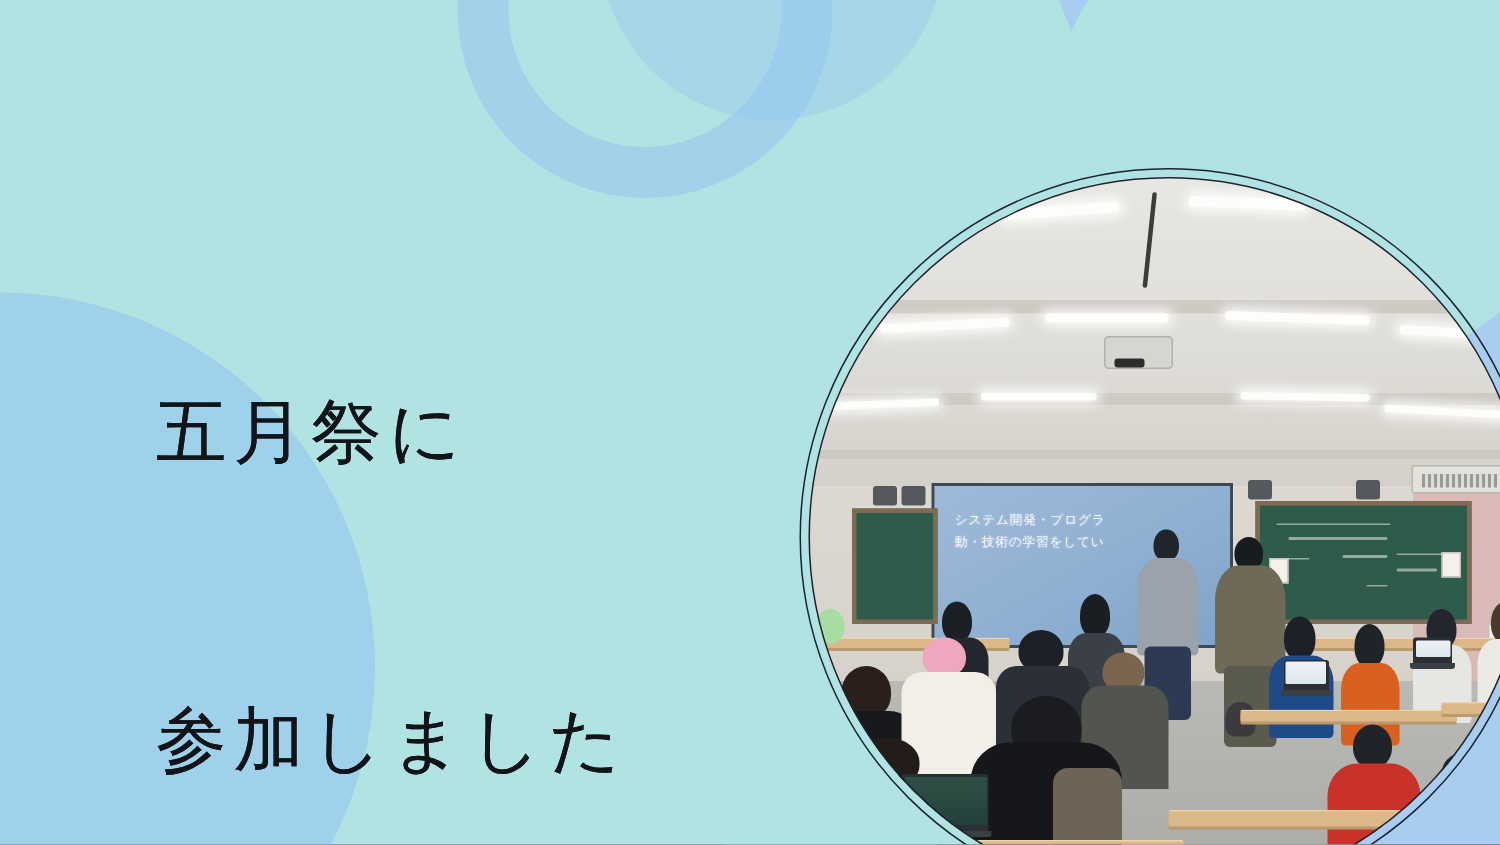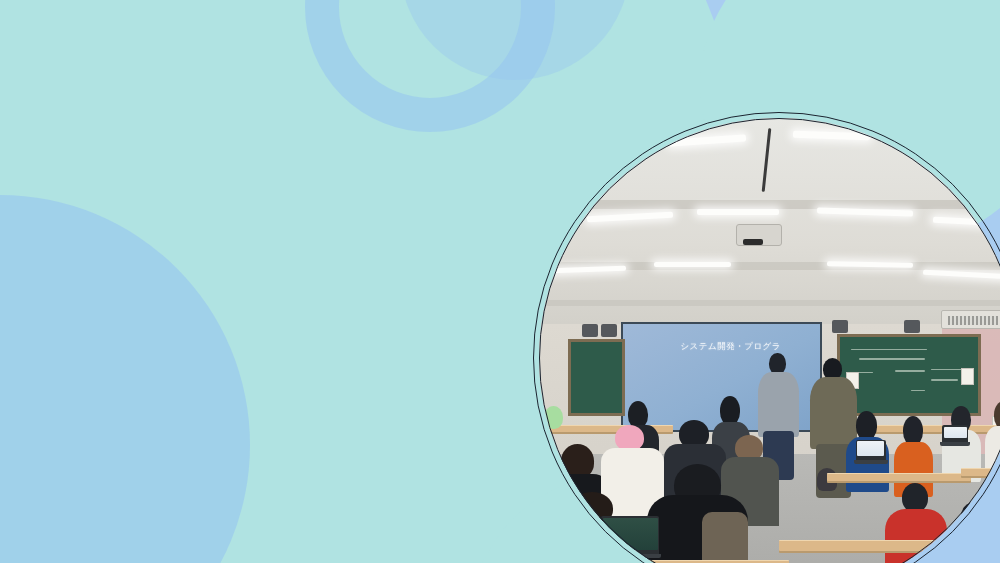--- a/index.html
+++ b/index.html
@@ -169,21 +169,20 @@
     border:2px solid #3c4a57;
   }
   .screen-text {
     position:absolute; left:7%; top:14%;
     width:88%;
     color:rgba(255,255,255,.88);
     font-size:8.5px; line-height:1.75;
     letter-spacing:.5px;
     text-shadow:0 0 2px rgba(255,255,255,.5);
     overflow:hidden;
-    margin-left:44px;
   }
   .blackboard {
     position:absolute;
     background:#2e5b4a; border:3px solid #7d6c52;
   }
   .bb-left { left:6%; top:46%; width:12%; height:16%; }
   .bb-right { left:62%; top:45%; width:30%; height:17%; }
   .chalk {
     position:absolute; background:rgba(235,240,230,.55);
     height:1.4px; border-radius:1px;
@@ -259,20 +258,22 @@
     <div class="blob-mint-main"></div>
     <div class="disc-blue-top"></div>
     <div class="ring-blue"></div>
     <div class="disc-blue-left"></div>
     <div class="blob-mint-br"></div>
     <div class="blob-mint-tr"></div>
     <div class="blob-mint-tr2"></div>
   </div>
 
   <div class="title">
+    <span class="title-line">五月祭に</span>
+    <span class="title-line">参加しました</span>
   </div>
 
   <div class="photo-circle">
     <div class="photo-inner">
 
       <div class="ceiling"></div>
       <div class="ceiling-beam" style="left:0;top:17%;width:100%;height:9px;"></div>
       <div class="ceiling-beam" style="left:0;top:30%;width:100%;height:8px;"></div>
       <div class="ceiling-beam" style="left:0;top:38%;width:100%;height:6px;"></div>
 
@@ -290,20 +291,21 @@
       <div class="projector-arm"></div>
       <div class="projector"></div>
 
       <div class="wall"></div>
       <div class="pink-wall"></div>
       <div class="aircon"></div>
 
       <div class="screen">
         <div class="screen-text">
           <div>システム開発・プログラ</div>
+          <div>動・技術の学習をしてい</div>
         </div>
       </div>
 
       <div class="blackboard bb-left"></div>
       <div class="blackboard bb-right">
         <div class="chalk" style="left:8%;top:16%;width:55%;"></div>
         <div class="chalk" style="left:14%;top:28%;width:48%;"></div>
         <div class="chalk" style="left:8%;top:46%;width:16%;"></div>
         <div class="chalk" style="left:40%;top:44%;width:22%;"></div>
         <div class="chalk" style="left:66%;top:42%;width:24%;"></div>

